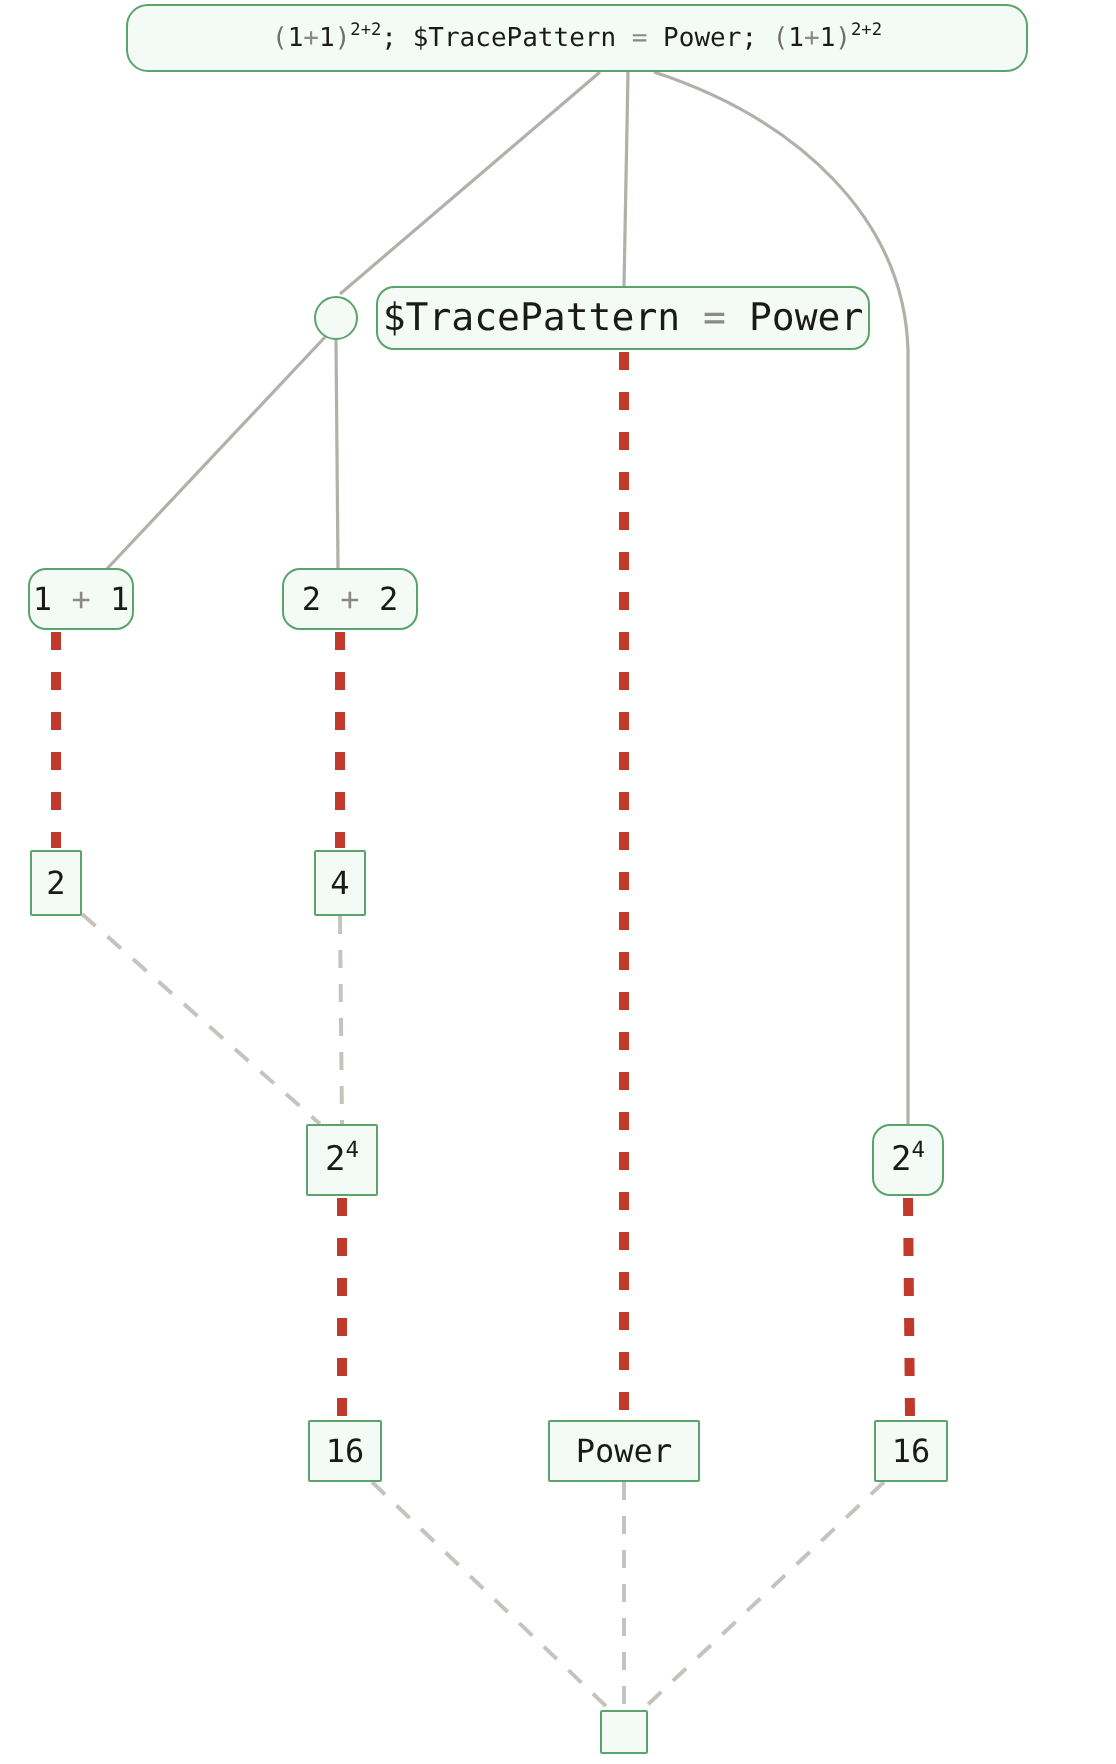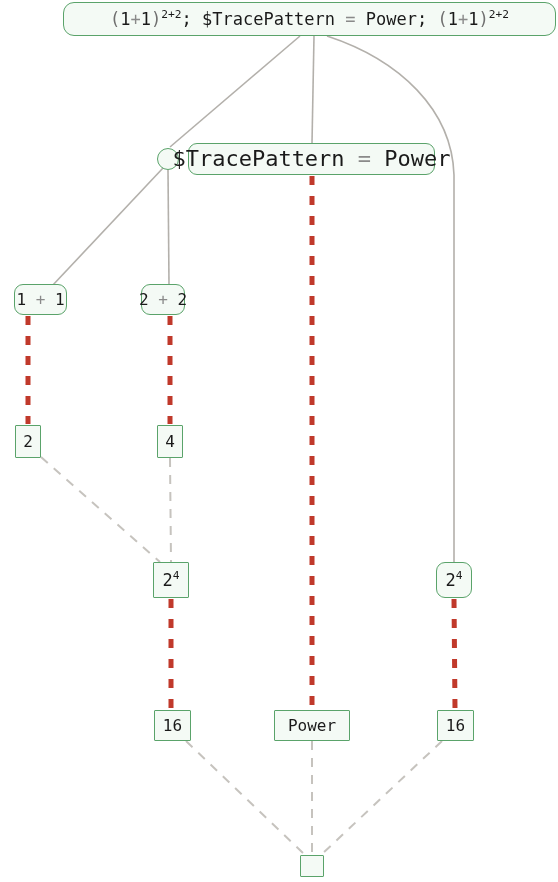--- a/index.html
+++ b/index.html
@@ -55,38 +55,38 @@
   sup.sup {
     font-size: 0.66em;
     vertical-align: super;
     line-height: 0;
     letter-spacing: 0;
   }
 
   
   #node-root {
     left: 63px;  top: 2px;
-    width: 493px; height: 34px;
-    font-size: 17px;
+    width: 451px; height: 34px;
+    font-size: 13px;
   }
   #node-root .lbl { padding: 0 9px; }
 
   #node-pattern {
     left: 188px; top: 143px;
     width: 247px; height: 32px;
-    font-size: 22px;
+    font-size: 19px;
   }
 
   #node-circle {
     left: 157px; top: 148px;
     width: 22px; height: 22px;
   }
 
   #node-1p1   { left: 14px;   top: 284px; width: 53px; height: 31px; font-size: 16px; }
-  #node-2p2   { left: 141px; top: 284px; width: 44px; height: 31px; font-size: 16px; }
+  #node-2p2   { left: 141px; top: 284px; width: 68px; height: 31px; font-size: 16px; }
 
   #node-2     { left: 15px;  top: 425px; width: 26px; height: 33px; font-size: 16px; }
   #node-4     { left: 157px; top: 425px; width: 26px; height: 33px; font-size: 16px; }
 
   #node-pow-l { left: 153px; top: 562px; width: 36px; height: 36px; font-size: 17px; }
   #node-pow-r { left: 436px; top: 562px; width: 36px; height: 36px; font-size: 17px; }
 
   #node-16-l  { left: 154px; top: 710px; width: 37px; height: 31px; font-size: 16px; }
   #node-power { left: 274px; top: 710px; width: 76px; height: 31px; font-size: 16px; }
   #node-16-r  { left: 437px; top: 710px; width: 37px; height: 31px; font-size: 16px; }

